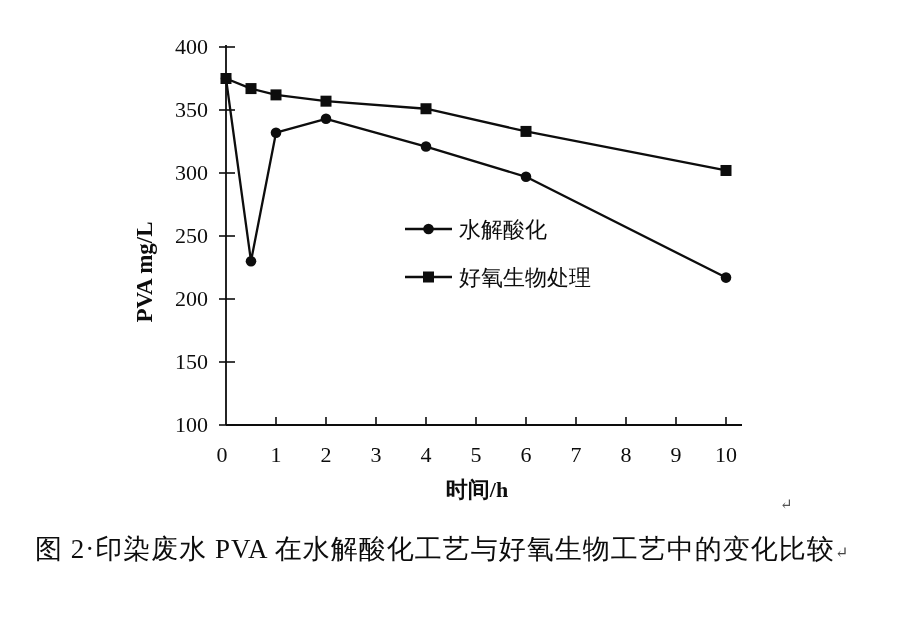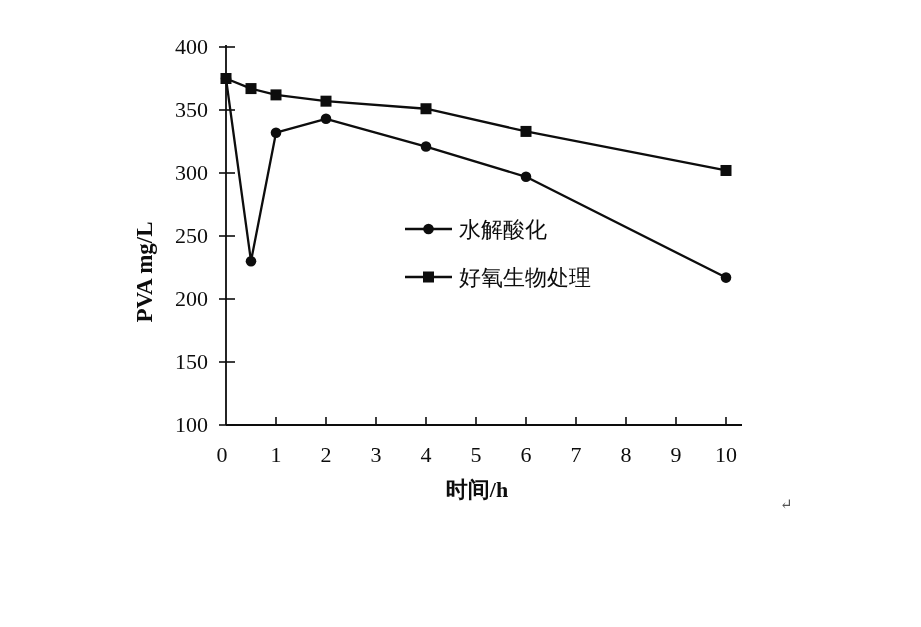--- a/index.html
+++ b/index.html
@@ -95,15 +95,16 @@
       <rect x="520.5" y="125.92000000000002" width="11" height="11" fill="#0d0d0d"></rect>
       <rect x="720.5" y="164.98" width="11" height="11" fill="#0d0d0d"></rect>
       <line x1="405" y1="229" x2="452" y2="229" stroke="#0d0d0d" stroke-width="2.3"></line>
       <circle cx="428.5" cy="229" r="5.3" fill="#0d0d0d"></circle>
       <text x="459" y="237" font-size="22" font-family="&quot;Liberation Serif&quot;,&quot;DejaVu Serif&quot;,serif" fill="#0d0d0d">水解酸化</text>
       <line x1="405" y1="277" x2="452" y2="277" stroke="#0d0d0d" stroke-width="2.3"></line>
       <rect x="423" y="271.5" width="11" height="11" fill="#0d0d0d"></rect>
       <text x="459" y="285" font-size="22" font-family="&quot;Liberation Serif&quot;,&quot;DejaVu Serif&quot;,serif" fill="#0d0d0d">好氧生物处理</text>
     </svg>
 
+  <div class="figure-caption"><span>图 2·印染废水 PVA 在水解酸化工艺与好氧生物工艺中的变化比较</span><span class="return-mark">↵</span></div>
 
   <div class="stray-return">↵</div>
 </div>
 
 </body></html>

